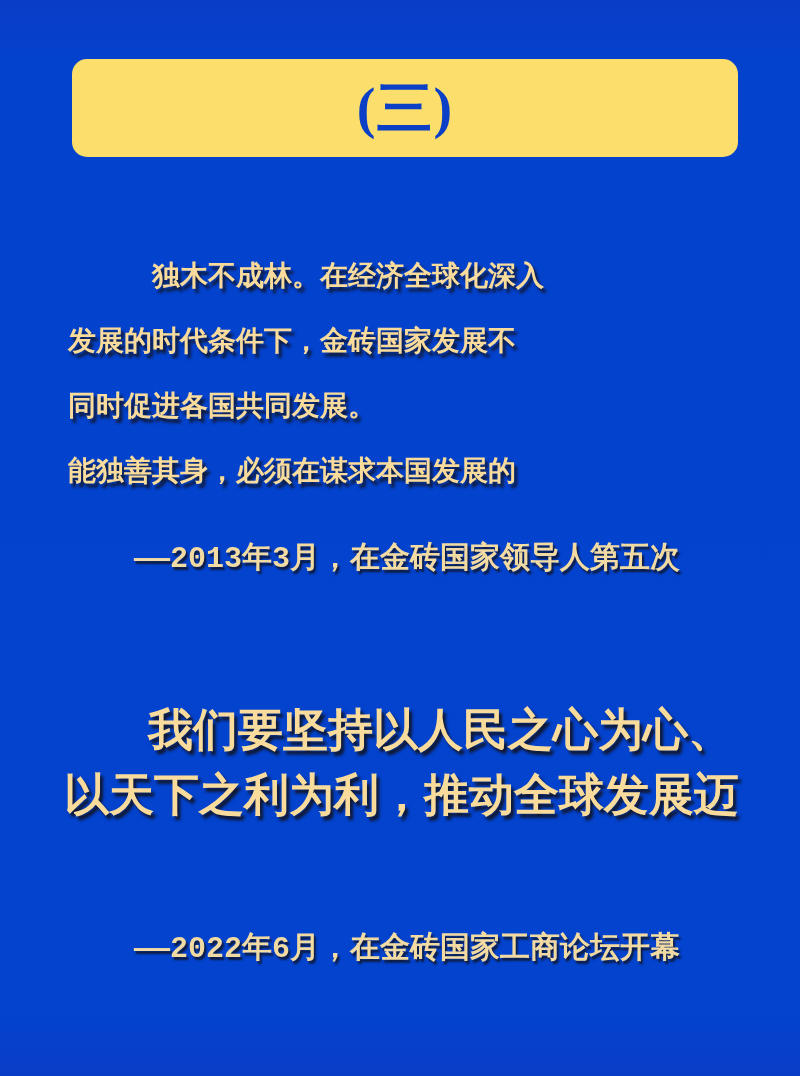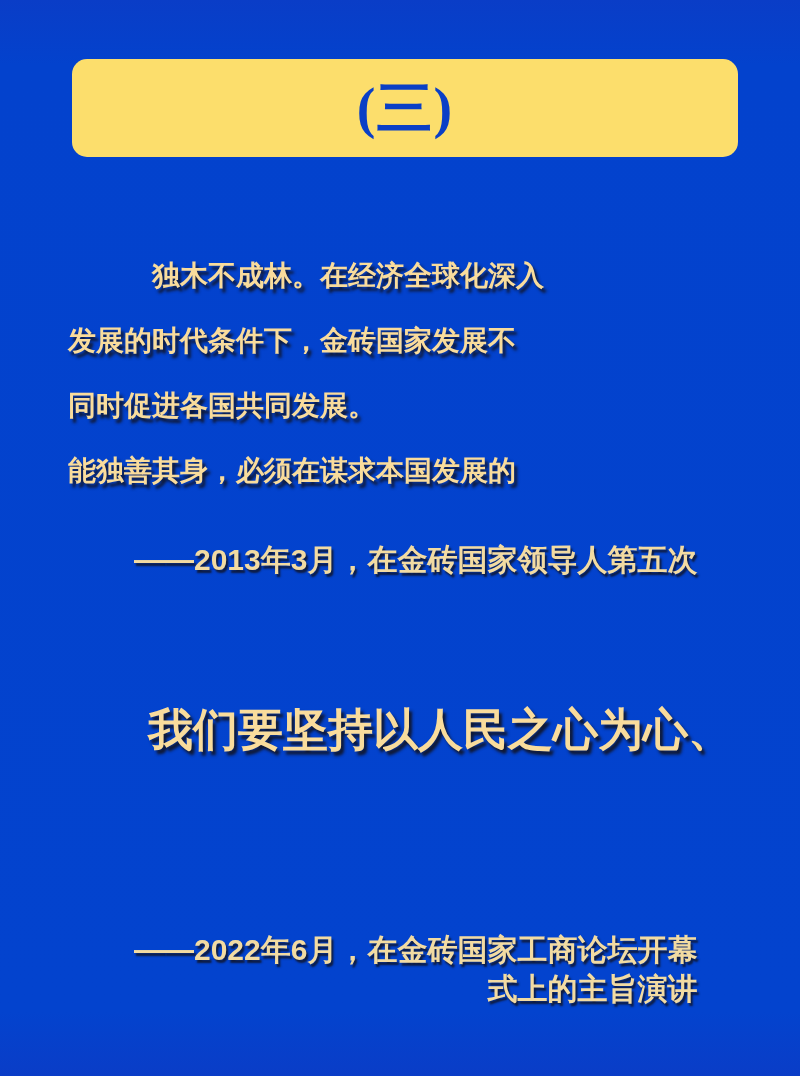--- a/index.html
+++ b/index.html
@@ -63,21 +63,21 @@
   .quote .line.indent {
     padding-left: 84px;
   }
   .attribution {
     position: absolute;
     color: #f2dba2;
     font-weight: bold;
     font-size: 30px;
     line-height: 39px;
     text-shadow: 2px 3px 2px rgba(18, 18, 28, 0.8);
-    font-family: Liberation Sans, sans-serif;
+    font-family: Liberation Mono, monospace;
     white-space: nowrap;
   }
   .attribution-1 {
     left: 62px;
     top: 540px;
   }
   .attribution-2 {
     left: 62px;
     top: 930px;
     text-align: right;
@@ -101,20 +101,20 @@
     <div class="line">同时促进各国共同发展。</div>
     <div class="line">能独善其身，必须在谋求本国发展的</div>
   </div>
 
   <div class="attribution attribution-1">
     <div class="line indent">——2013年3月，在金砖国家领导人第五次</div>
   </div>
 
   <div class="quote quote-2">
     <div class="line indent">我们要坚持以人民之心为心、</div>
+    <div class="line">以天下之利为利，推动全球发展迈</div>
   </div>
 
   <div class="attribution attribution-2">
     <div class="line indent">——2022年6月，在金砖国家工商论坛开幕</div>
-    <div class="line">式上的主旨演讲</div>
   </div>
 
 </div>
 
 </body></html>

